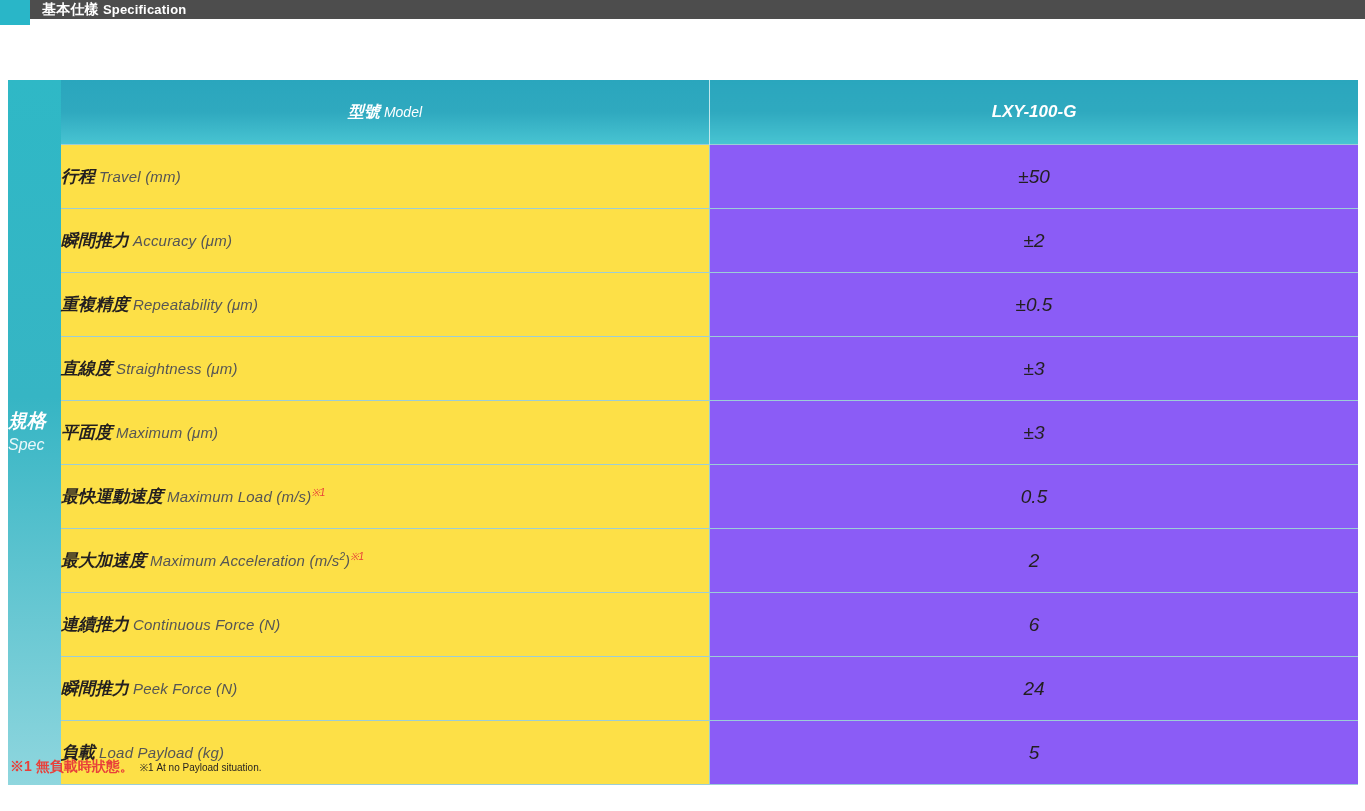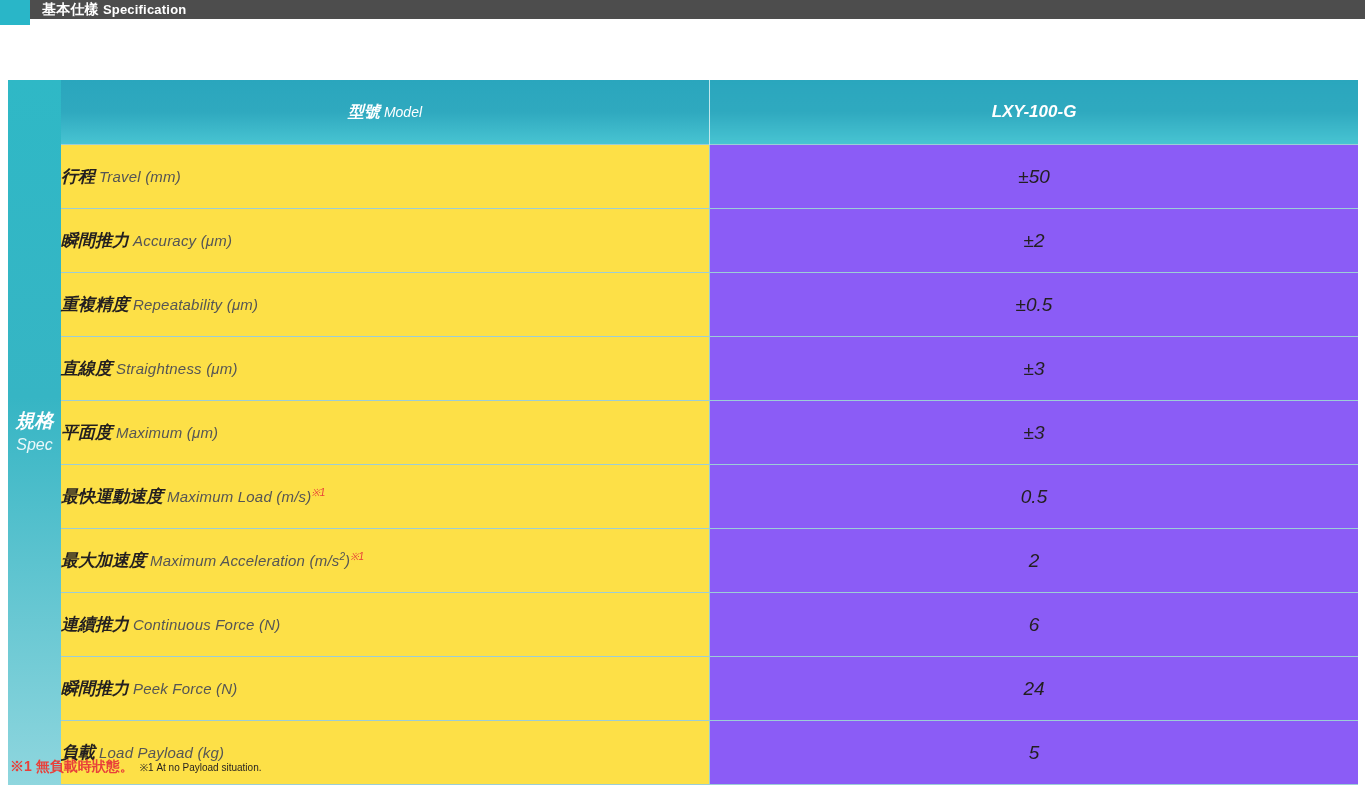--- a/index.html
+++ b/index.html
@@ -61,21 +61,21 @@
   table.spec td {
     padding: 0;
     vertical-align: middle;
     font-style: italic;
   }
 
   
   .spec-col {
     width: 53px;
     background: linear-gradient(to bottom, #2fb8c6 0%, #36b5c4 45%, #8fd6de 100%);
-    text-align: center;
+    text-align: left;
     color: #ffffff;
     vertical-align: middle;
     border: none;
   }
   .spec-col .zh {
     font-size: 19px;
     font-weight: bold;
     line-height: 1.16;
     letter-spacing: 0;
     display: block;

